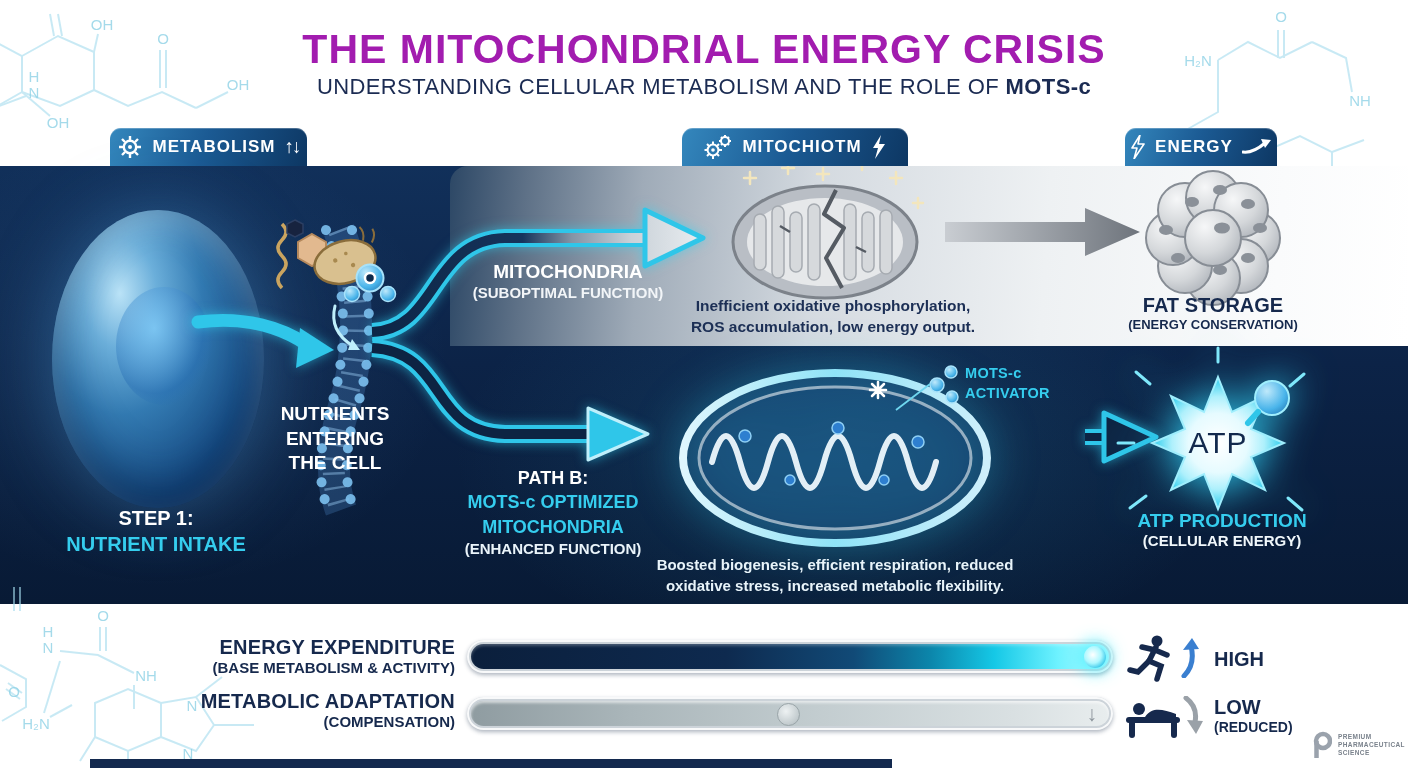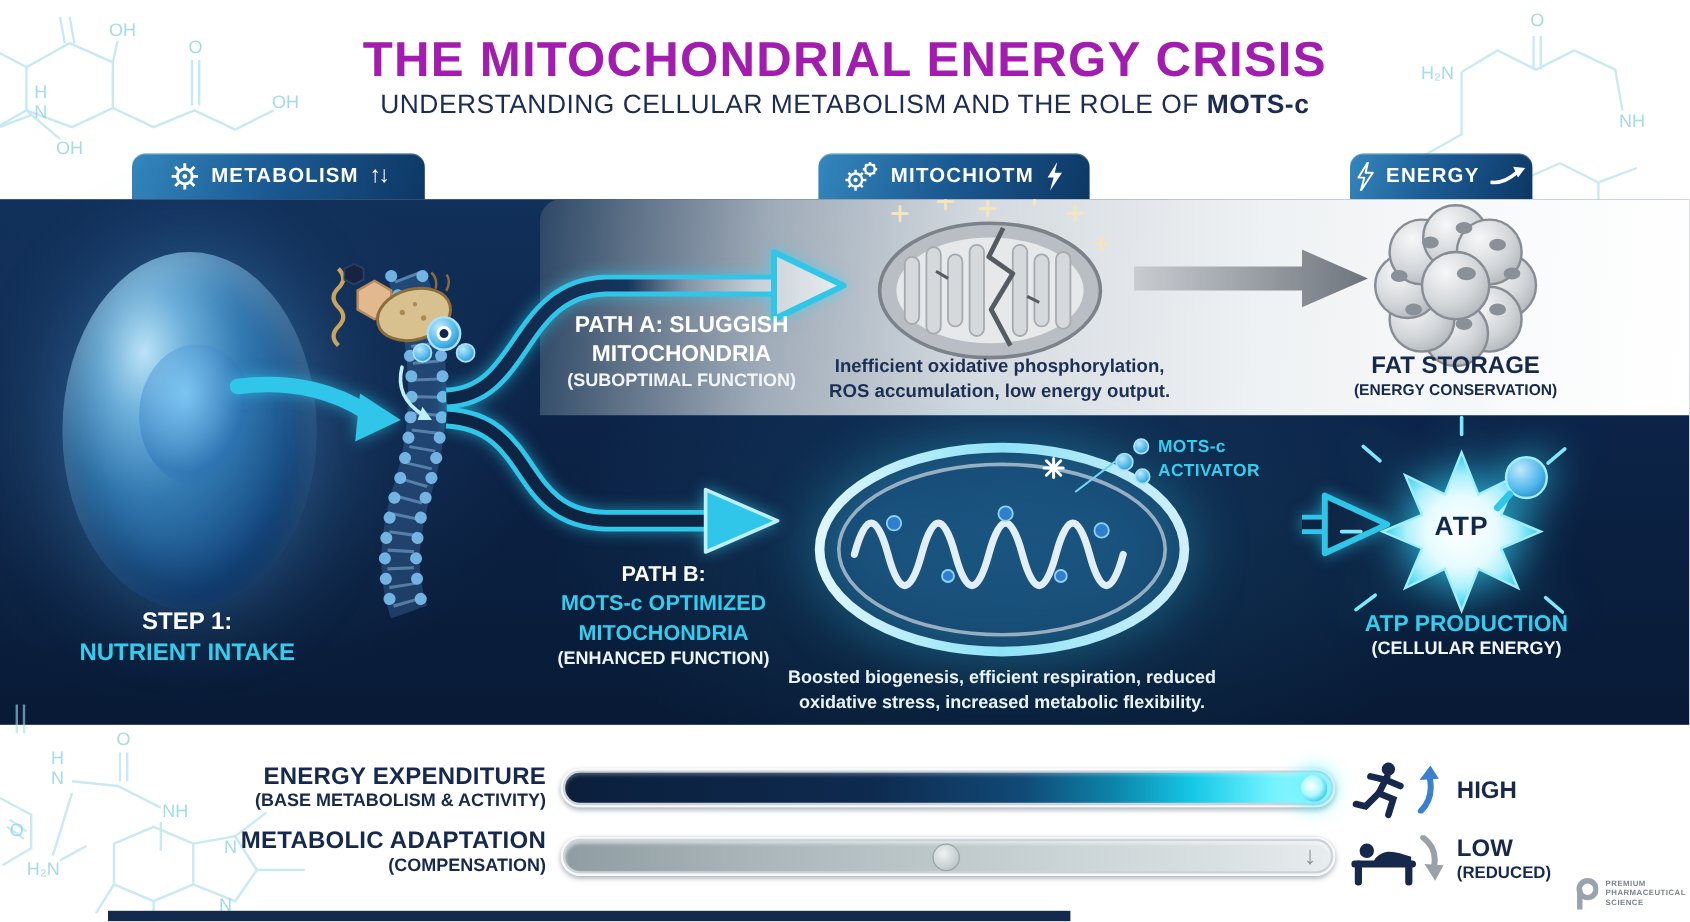--- a/index.html
+++ b/index.html
@@ -108,21 +108,21 @@
       <text x="80" y="206">H₂N</text>
       <text x="222" y="240">O</text>
     </g>
   </svg>
 
   <div class="abs ctr title">THE MITOCHONDRIAL ENERGY CRISIS</div>
   <div class="abs ctr subtitle">
     <span>UNDERSTANDING CELLULAR METABOLISM AND THE ROLE OF </span><b>MOTS-c</b>
   </div>
 
-  <div class="abs badge" style="left:110px;width:244px;">
+  <div class="abs badge" style="left:110px;width:197px;">
     <svg width="26" height="26" viewBox="0 0 26 26">
       <g stroke="#fff" stroke-width="2.4" fill="none">
         <circle cx="13" cy="13" r="6.2"></circle>
           <circle cx="13" cy="13" r="2" fill="#fff" stroke="none"></circle>
         <path d="M13,2 V6 M13,20 V24 M2,13 H6 M20,13 H24 M5,5 L8,8 M18,18 L21,21 M21,5 L18,8 M8,18 L5,21"></path>
       </g>
     </svg>
     <span>METABOLISM</span>
     <span class="updown">↑↓</span>
   </div>
@@ -322,28 +322,32 @@
             <path d="M1146,330 l-16,12"></path>
           <path d="M1288,332 l14,12"></path>
             <path d="M1218,196 l0,-14"></path>
             <path d="M1134,277 l-16,0"></path>
         </g>
         <circle cx="1272" cy="232" r="17" fill="url(#blueBall)" stroke="#9feefd" stroke-width="2"></circle>
         <path d="M1258,246 L1248,257" stroke="#2fc6e9" stroke-width="6" stroke-linecap="round"></path>
       </g>
     </svg>
 
+    <div class="abs ctr wtxt" style="left:255px;top:236px;width:160px;font-size:19px;line-height:1.3;">
+      <div>NUTRIENTS</div>
+      <div>ENTERING</div>
+      <div>THE CELL</div>
+    </div>
 
     <div class="abs ctr" style="left:36px;top:339px;width:240px;font-size:20px;line-height:1.3;">
       <div class="wtxt">STEP 1:</div>
       <div class="cytxt">NUTRIENT INTAKE</div>
     </div>
 
     <div class="abs ctr" style="left:448px;top:94px;width:240px;">
-      <div class="wtxt pa-title">PATH A: SLUGGISH</div>
       <div class="wtxt pa-title">MITOCHONDRIA</div>
       <div class="pa-sub">(SUBOPTIMAL FUNCTION)</div>
     </div>
 
     <div class="abs ctr descA" style="left:650px;top:130px;width:366px;">
       <div>Inefficient oxidative phosphorylation,</div>
       <div>ROS accumulation, low energy output.</div>
     </div>
 
     <div class="abs ctr" style="left:1093px;top:128px;width:240px;">
@@ -361,21 +365,21 @@
     <div class="abs cytxt" style="left:965px;top:198px;font-size:14.5px;line-height:1.35;letter-spacing:.3px;">
       <div>MOTS-c</div>
       <div>ACTIVATOR</div>
     </div>
 
     <div class="abs ctr descB" style="left:610px;top:388px;width:450px;">
       <div>Boosted biogenesis, efficient respiration, reduced</div>
       <div>oxidative stress, increased metabolic flexibility.</div>
     </div>
 
-    <div class="abs ctr" style="left:1158px;top:260px;width:120px;font-size:22px;font-weight:700;color:#12294d;letter-spacing:1px;">ATP</div>
+    <div class="abs ctr" style="left:1158px;top:260px;width:120px;font-size:30px;font-weight:400;color:#12294d;letter-spacing:1px;">ATP</div>
 
     <div class="abs ctr" style="left:1102px;top:344px;width:240px;">
       <div class="cytxt" style="font-size:19px;">ATP PRODUCTION</div>
       <div style="font-size:15px;font-weight:600;color:#f0f7fb;">(CELLULAR ENERGY)</div>
     </div>
   </div>
 
   <svg class="abs" style="left:0;top:585px" width="440" height="183" viewBox="0 0 440 183">
     <g stroke="#a5dcee" stroke-width="2" fill="none" opacity="0.6">
       <path d="M100,42 V66 M106,42 V66"></path>

